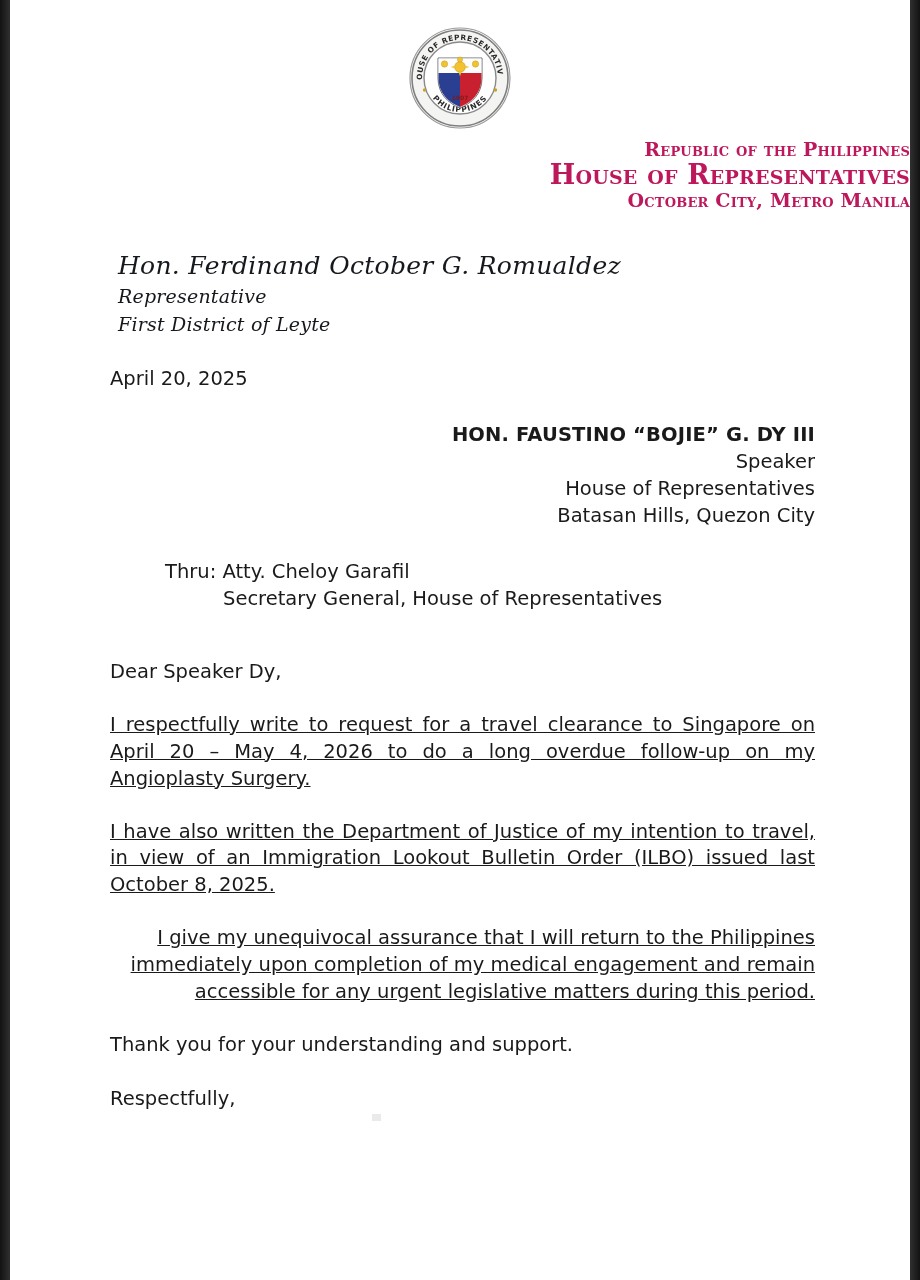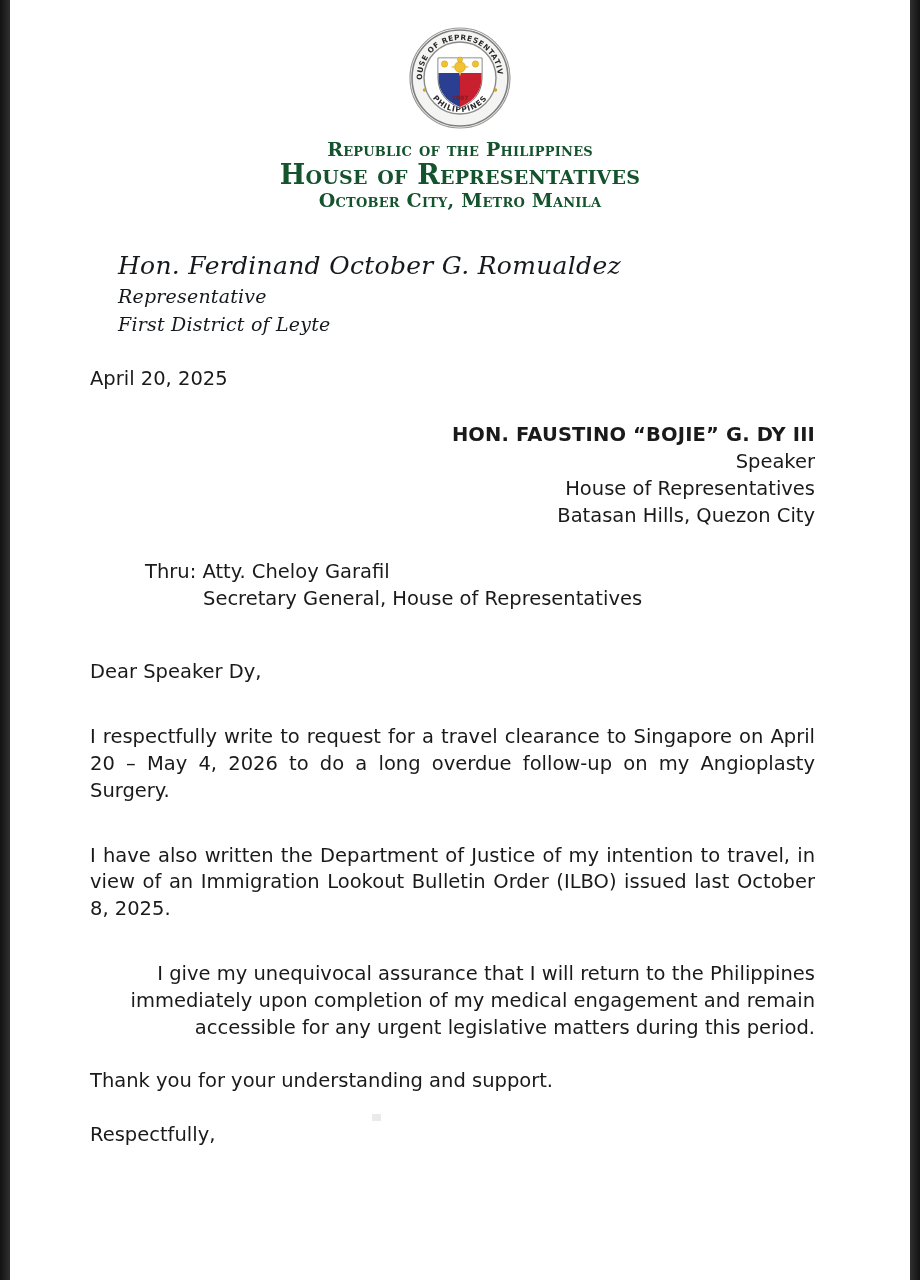--- a/index.html
+++ b/index.html
@@ -36,22 +36,23 @@
     width: 104px;
     height: 104px;
     margin: 0 auto;
     position: relative;
   }
   .seal-wrap svg { display: block; }
 
   .gov-lines {
     margin-top: 10px;
     font-family: "DejaVu Serif", serif;
-    color: #14532d;
+    color: #be185d;
     line-height: 1.04;
+    text-align: right;
   }
   .gov-line-1 {
     font-size: 19px;
     font-weight: 700;
     letter-spacing: 0.2px;
     font-variant: small-caps;
   }
   .gov-line-2 {
     font-size: 27px;
     font-weight: 700;
@@ -83,21 +84,21 @@
   .member-sub {
     font-size: 19px;
     letter-spacing: 0.2px;
     margin-top: 9px;
     line-height: 1.0;
   }
 
   
   #letter {
     margin-top: 32px;
-    padding-left: 80px;
+    padding-left: 100px;
     padding-right: 95px;
     color: #1a1a1a;
     font-size: 19.5px;
     line-height: 1.38;
   }
 
   #date-line { margin-bottom: 30px; }
 
   #recipient { margin-bottom: 0; text-align: right; }
   #recipient-name {
@@ -109,23 +110,24 @@
   #thru-block {
     margin-top: 29px;
     margin-bottom: 0;
   }
   #thru-line-1 { display: block; padding-left: 55px; }
   #thru-line-2 { display: block; padding-left: 113px; }
 
   #salutation { margin-top: 46px; }
 
   .body-para {
-    margin-top: 38px;
+    margin-top: 26px;
     text-align: justify;
     text-justify: inter-word;
+    text-decoration: underline;
   }
   .body-para:last-of-type { text-align: right; }
 
   #thanks-para { margin-top: 26px; text-align: left; }
   #closing { margin-top: 27px; text-align: left; }
 
   
   #scan-artifact {
     position: absolute;
     left: 362px;

